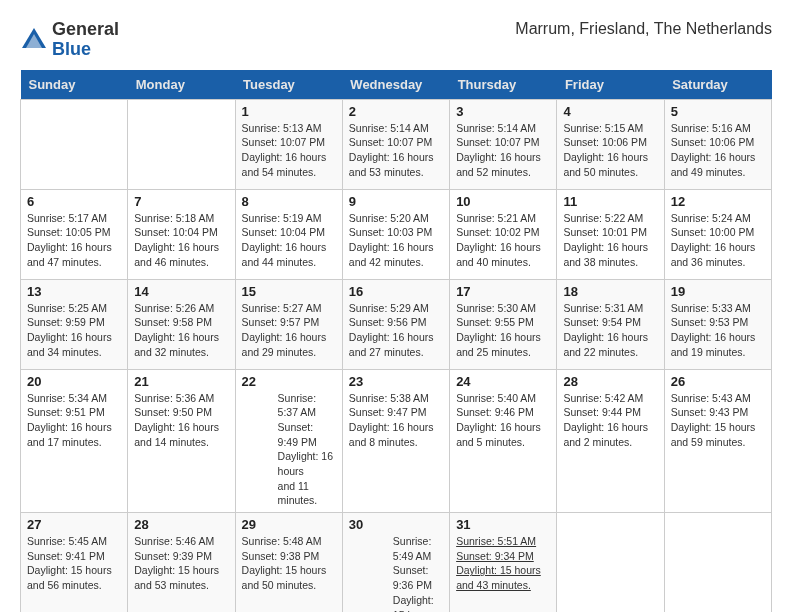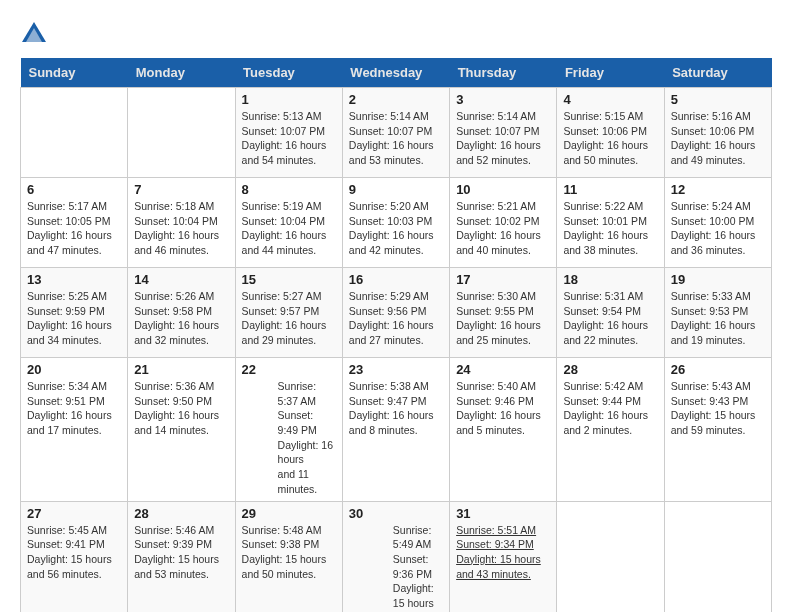--- a/index.html
+++ b/index.html
@@ -89,22 +89,27 @@
   </style>
 </head>
 <body>
 
 <div class="header">
   <div class="logo">
     <svg class="logo-icon" viewBox="0 0 28 28">
       <polygon points="14,2 26,22 2,22" fill="#1a5fa8"></polygon>
       <polygon points="14,8 22,22 6,22" fill="#fff" opacity="0.5"></polygon>
     </svg>
+    <div class="logo-text">
+      <span class="logo-general">General</span><br>
+      <span class="logo-blue">Blue</span>
+    </div>
   </div>
   <div class="title-block">
+    <div class="location-title">Marrum, Friesland, The Netherlands</div>
   </div>
 </div>
 
 <table class="calendar">
   <thead>
     <tr id="header-row">
         <th>Sunday</th>
         <th>Monday</th>
         <th>Tuesday</th>
         <th>Wednesday</th>

